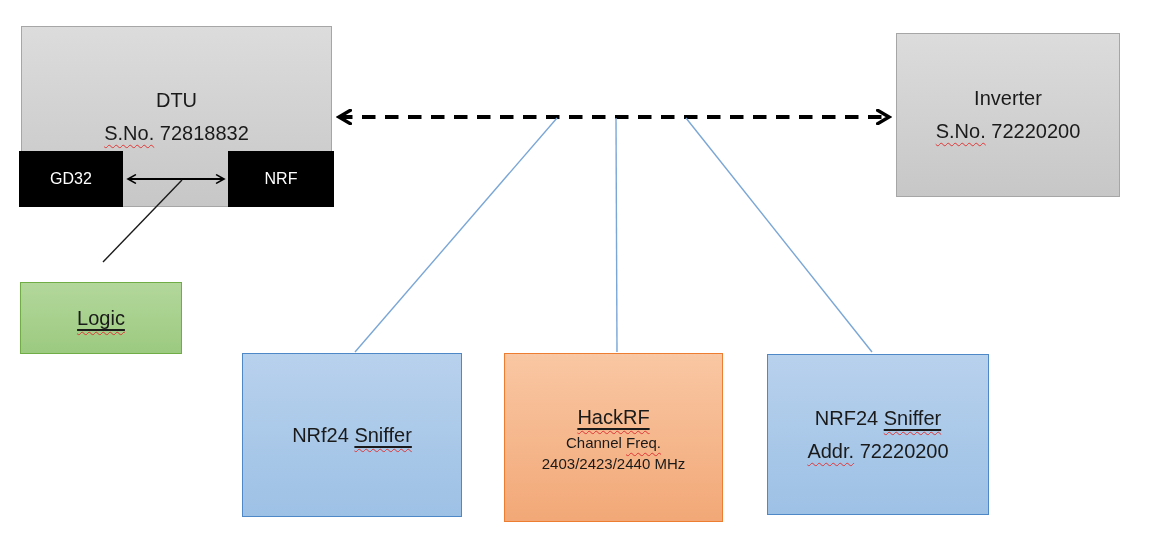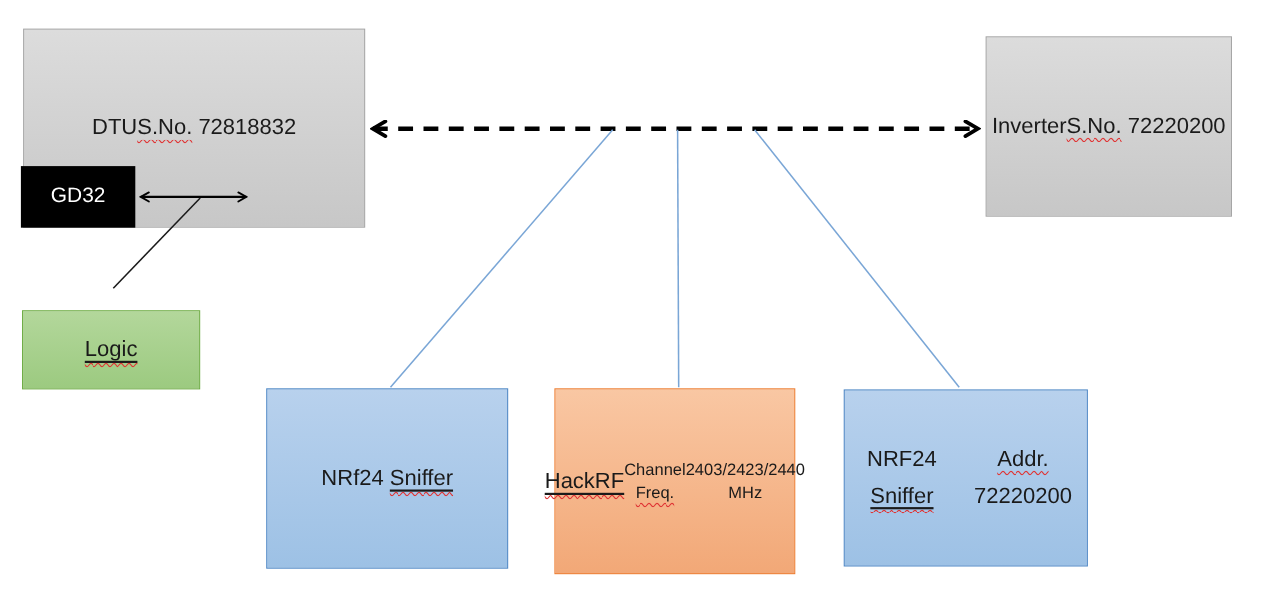--- a/index.html
+++ b/index.html
@@ -8,21 +8,21 @@
     width: 1157px;
     height: 543px;
     background: #ffffff;
     font-family: "Liberation Sans", sans-serif;
     color: #1a1a1a;
     overflow: hidden;
   }
   .node {
     position: absolute;
     display: flex;
-    flex-direction: row;
+    flex-direction: column;
     align-items: center;
     justify-content: center;
     text-align: center;
     box-sizing: border-box;
     white-space: pre-wrap;
   }
   .gray-box {
     background: linear-gradient(#dcdcdc, #c7c7c7);
     border: 1px solid #a6a6a6;
   }
@@ -38,21 +38,21 @@
     background: linear-gradient(#b8d1ed, #9dc1e5);
     border: 1.5px solid #4f88c6;
   }
   .orange-box {
     background: linear-gradient(#f9c7a3, #f2a877);
     border: 1.5px solid #ed7d31;
   }
   .line-lg { font-size: 20px; line-height: 33px; }
   .line-md { font-size: 20px; line-height: 30px; }
   .line-sm { font-size: 15px; line-height: 21px; }
-  .chip-label { font-size: 19px; text-align: right; }
+  .chip-label { font-size: 16px; text-align: right; }
   
   .ul {
     text-decoration: underline;
     text-decoration-color: #1a1a1a;
     text-decoration-thickness: 1.5px;
     text-underline-offset: 4px;
   }
   
   .sq {
     text-decoration: underline wavy #e03434;
@@ -81,20 +81,23 @@
 
   <div class="node gray-box" style="left:21px; top:26px; width:311px; height:181px;">
     <div class="line-lg">DTU</div>
     <div class="line-lg"><span class="sq">S.No.</span><span> 72818832</span></div>
   </div>
 
   <div class="node black-chip" style="left:19px; top:151px; width:104px; height:56px;">
     <div class="chip-label">GD32</div>
   </div>
 
+  <div class="node black-chip" style="left:228px; top:151px; width:106px; height:56px;">
+    <div class="chip-label">NRF</div>
+  </div>
 
   <div class="node green-box" style="left:20px; top:262px; width:162px; height:72px;margin-top:20px;">
     <div class="line-lg ul"><span class="sq">Logic</span></div>
   </div>
 
   <div class="node gray-box" style="left:896px; top:33px; width:224px; height:164px;">
     <div class="line-lg">Inverter</div>
     <div class="line-lg"><span class="sq">S.No.</span><span> 72220200</span></div>
   </div>
 

